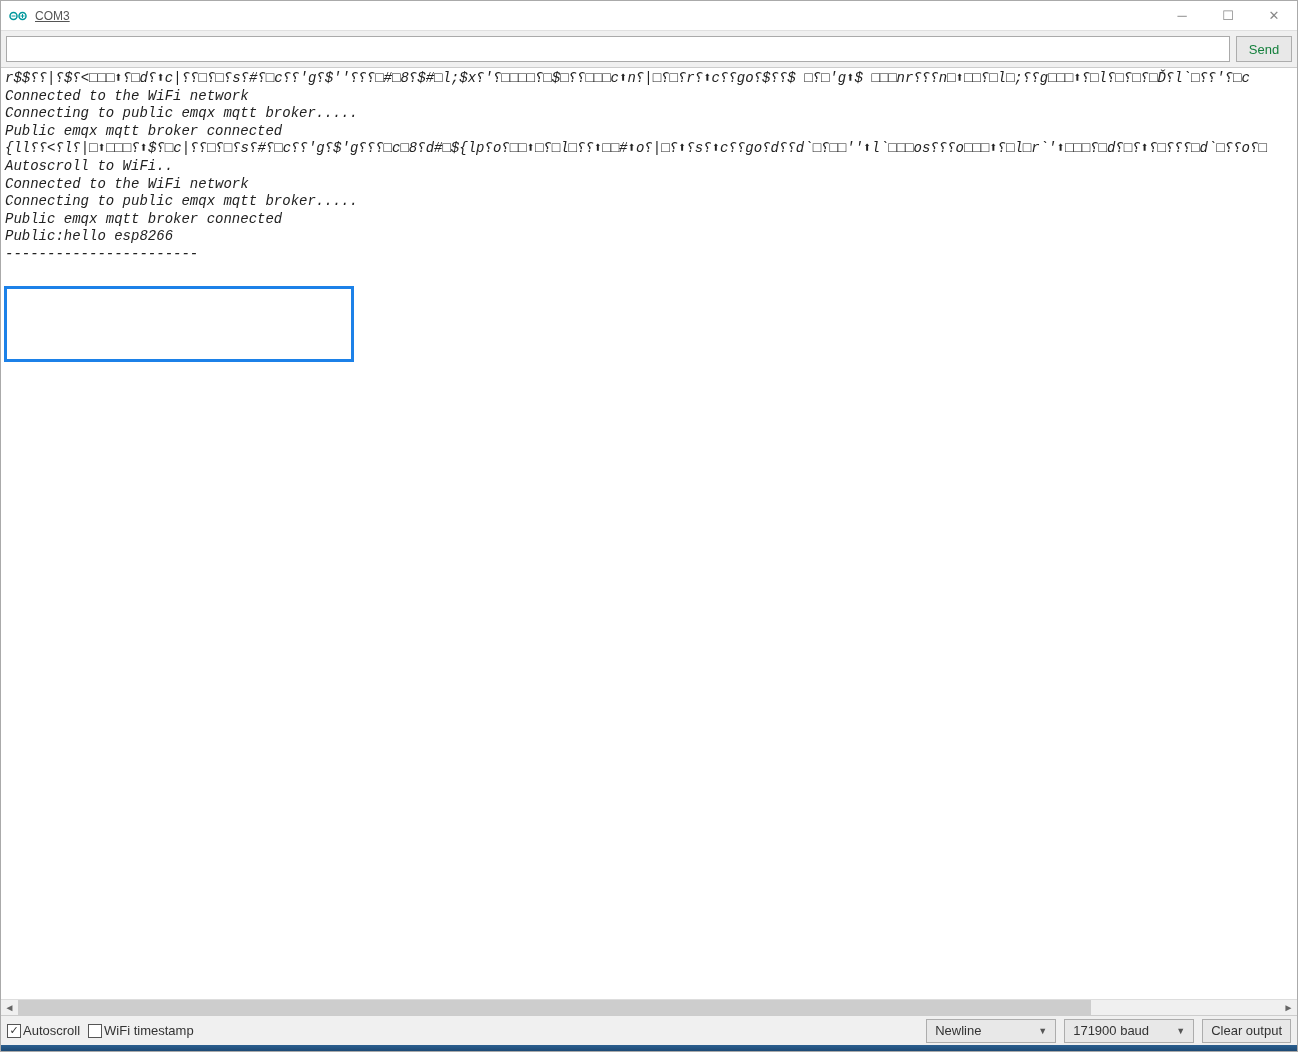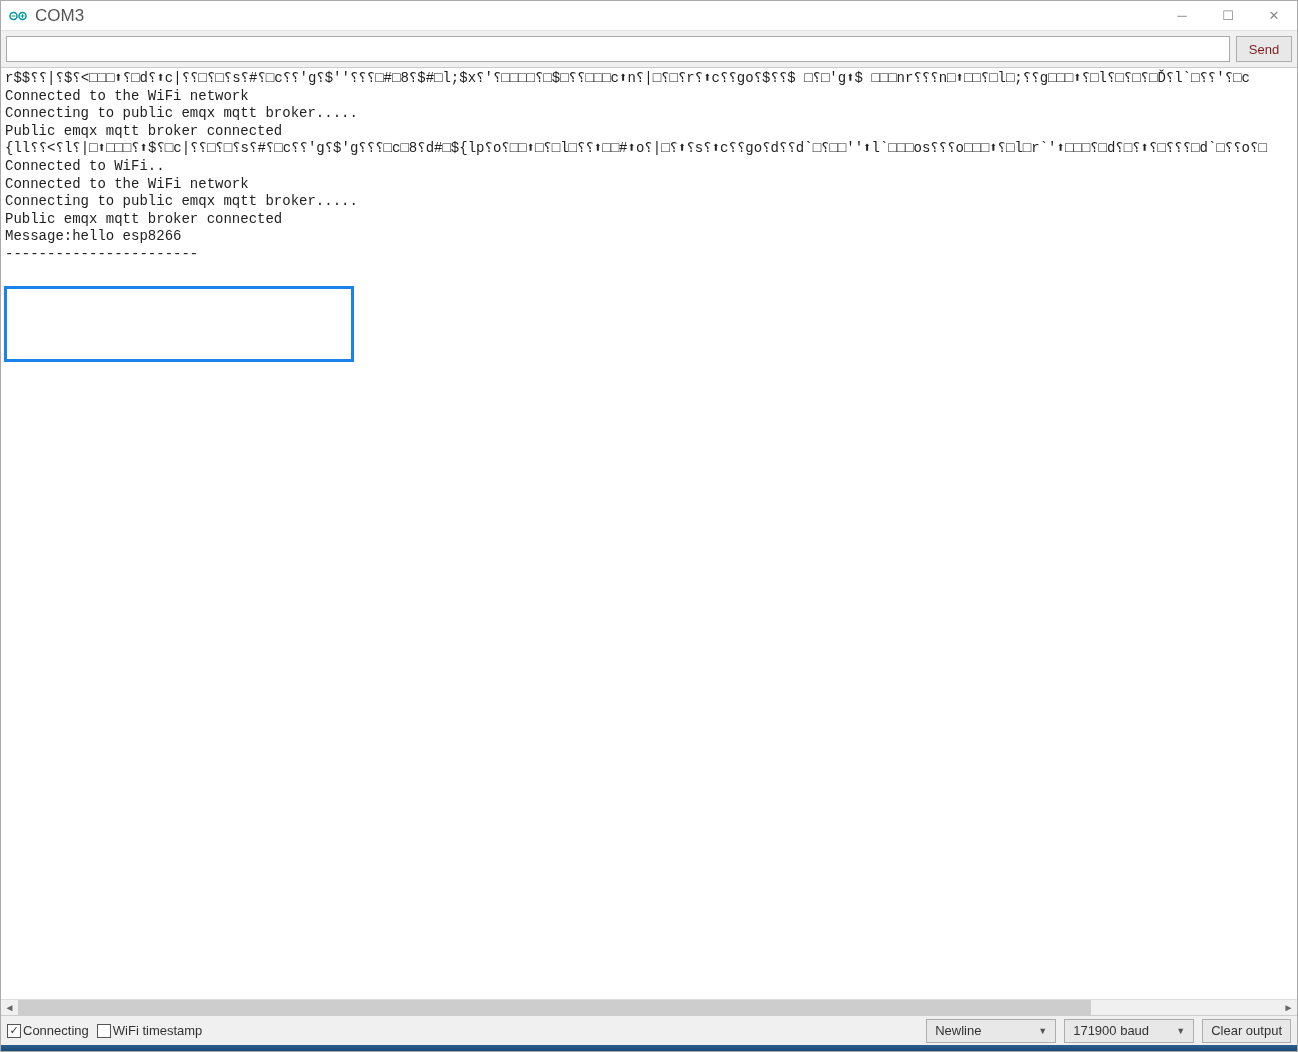--- a/index.html
+++ b/index.html
@@ -24,21 +24,21 @@
     }
     .arduino-icon {
       width: 18px;
       height: 18px;
       display: inline-flex;
       align-items: center;
       justify-content: center;
       margin-right: 8px;
     }
     .arduino-icon svg { width: 18px; height: 18px; }
-    .title-text { color: #555; font-size: 17px; }
+    .title-text { color: #555; font-size: 12px; text-decoration: underline; }
     .win-controls {
       margin-left: auto;
       display: flex;
       height: 100%;
     }
     .win-btn {
       width: 46px;
       height: 100%;
       display: flex;
       align-items: center;
@@ -60,41 +60,41 @@
       background: #fff;
       padding: 0 4px;
       font-size: 12px;
     }
     .send-btn {
       width: 56px;
       height: 26px;
       background: #e8e8e8;
       border: 1px solid #adadad;
       font-size: 13px;
-      color: #7f1d1d;
+      color: #15803d;
       cursor: pointer;
     }
     .console-wrap {
       flex: 1;
       background: #fff;
       position: relative;
       overflow: hidden;
     }
     .console {
       position: absolute;
       top: 0; left: 0; right: 0; bottom: 16px;
       overflow: hidden;
       padding: 2px 0 0 4px;
       font-family: "Courier New", monospace;
       font-size: 14px;
       line-height: 17.6px;
       color: #222;
       white-space: nowrap;
     }
-    .console .line { white-space: pre; }
+    .console .line { white-space: pre; font-style: italic; }
     .highlight-box {
       position: absolute;
       border: 3px solid #1c81e8;
       left: 3px;
       top: 218px;
       width: 350px;
       height: 76px;
       pointer-events: none;
     }
     .hscroll {
@@ -181,41 +181,41 @@
   <button class="send-btn">Send</button>
 </div>
 
 <div class="console-wrap">
   <div class="console">
     <div class="line">r$$⸮⸮|⸮$⸮&lt;□□□⬆⸮□d⸮⬆c|⸮⸮□⸮□⸮s⸮#⸮□c⸮⸮'g⸮$''⸮⸮⸮□#□8⸮$#□l;$x⸮'⸮□□□□⸮□$□⸮⸮□□□c⬆n⸮|□⸮□⸮r⸮⬆c⸮⸮go⸮$⸮⸮$ □⸮□'g⬆$ □□□nr⸮⸮⸮n□⬆□□⸮□l□;⸮⸮g□□□⬆⸮□l⸮□⸮□⸮□Ď⸮l`□⸮⸮'⸮□c</div>
     <div class="line">Connected to the WiFi network</div>
     <div class="line">Connecting to public emqx mqtt broker.....</div>
     <div class="line">Public emqx mqtt broker connected</div>
     <div class="line">{ll⸮⸮&lt;⸮l⸮|□⬆□□□⸮⬆$⸮□c|⸮⸮□⸮□⸮s⸮#⸮□c⸮⸮'g⸮$'g⸮⸮⸮□c□8⸮d#□${lp⸮o⸮□□⬆□⸮□l□⸮⸮⬆□□#⬆o⸮|□⸮⬆⸮s⸮⬆c⸮⸮go⸮d⸮⸮d`□⸮□□''⬆l`□□□os⸮⸮⸮o□□□⬆⸮□l□r`'⬆□□□⸮□d⸮□⸮⬆⸮□⸮⸮⸮□d`□⸮⸮o⸮□</div>
-    <div class="line">Connected to WiFi..</div>
+    <div class="line">Autoscroll to WiFi..</div>
     <div class="line">Connected to the WiFi network</div>
     <div class="line">Connecting to public emqx mqtt broker.....</div>
     <div class="line">Public emqx mqtt broker connected</div>
-    <div class="line">Message:hello esp8266</div>
+    <div class="line">Public:hello esp8266</div>
     <div class="line">-----------------------</div>
   </div>
   <div class="highlight-box"></div>
   <div class="hscroll">
     <div class="hscroll-arrow">◄</div>
     <div class="hscroll-track">
       <div class="hscroll-thumb"></div>
     </div>
     <div class="hscroll-arrow">►</div>
   </div>
 </div>
 
 <div class="bottombar">
   <label class="chk-wrap">
     <span class="chk">✓</span>
-    <span>Connecting</span>
+    <span>Autoscroll</span>
   </label>
   <label class="chk-wrap">
     <span class="chk"></span>
     <span>WiFi timestamp</span>
   </label>
   <div class="spacer"></div>
   <div class="select-box">
     <span>Newline</span>
     <span class="select-arrow">▼</span>
   </div>

